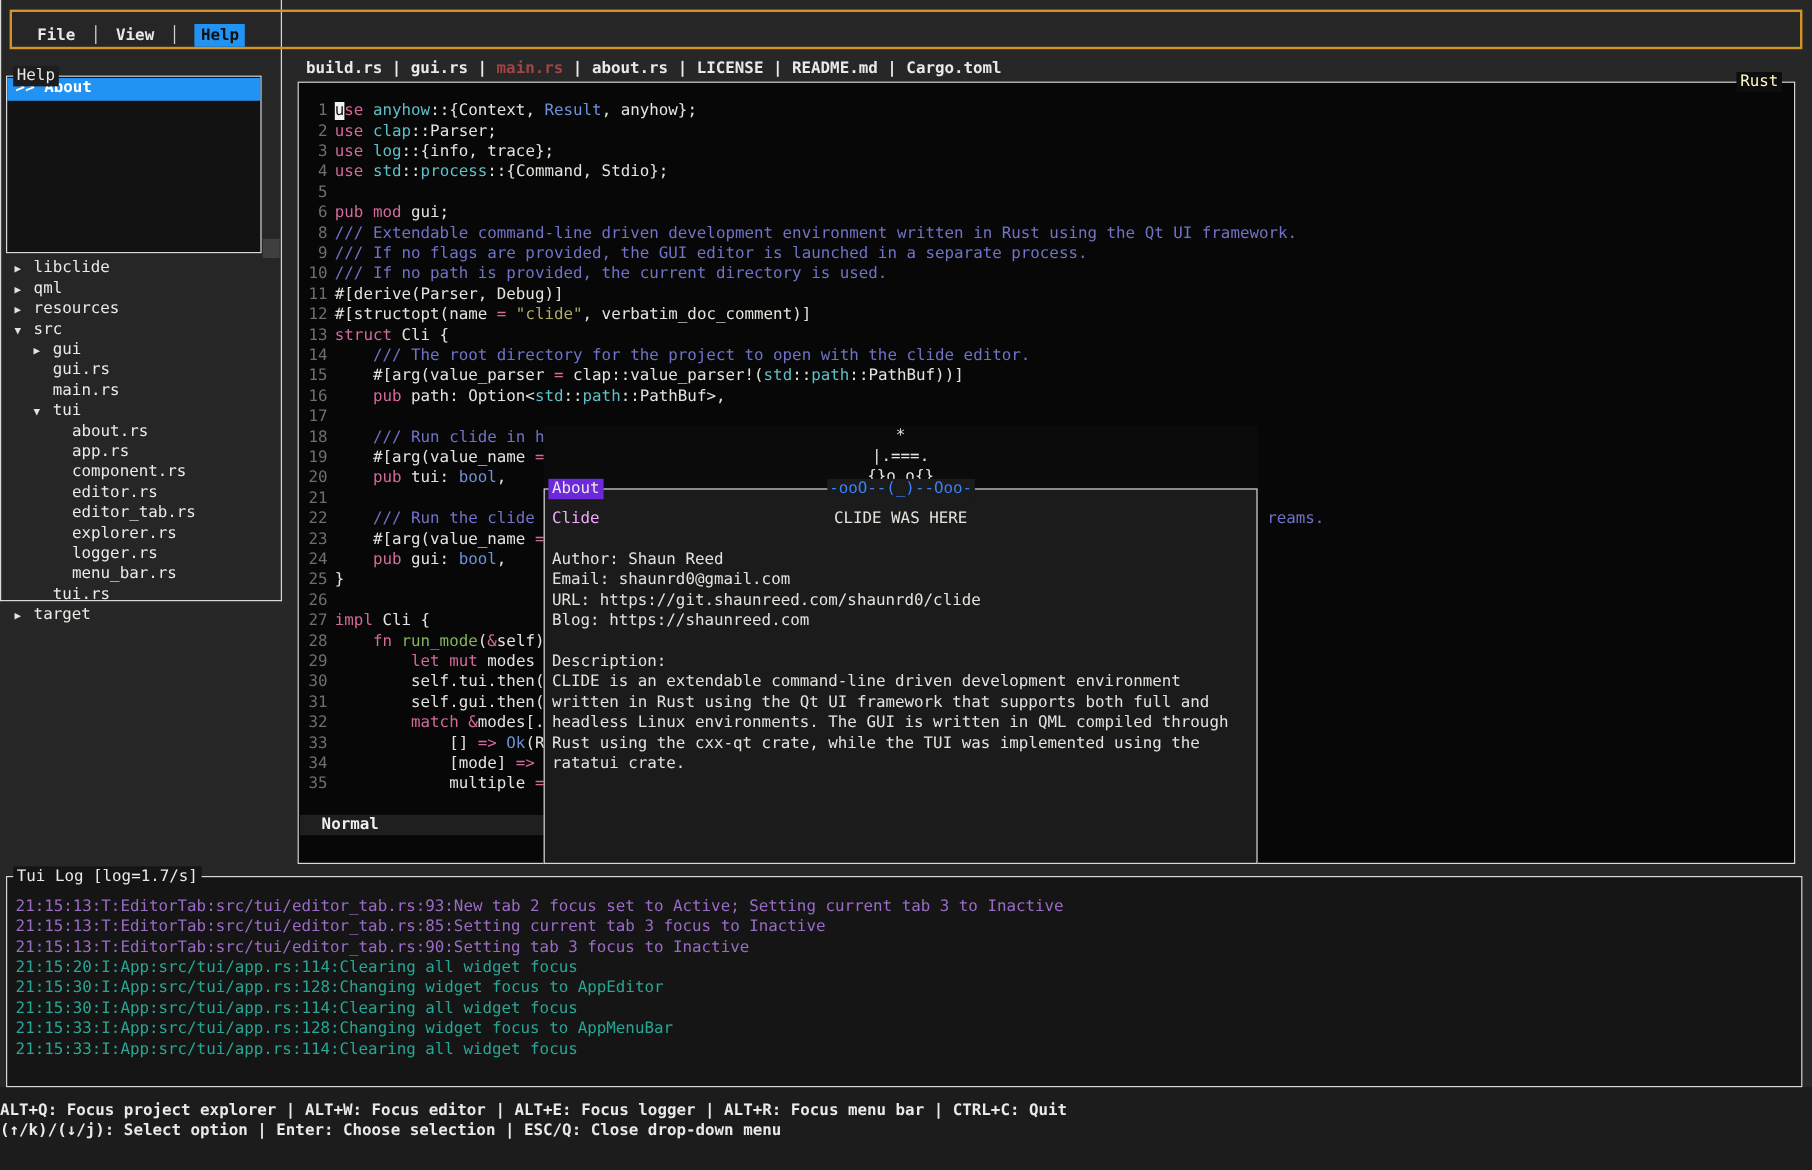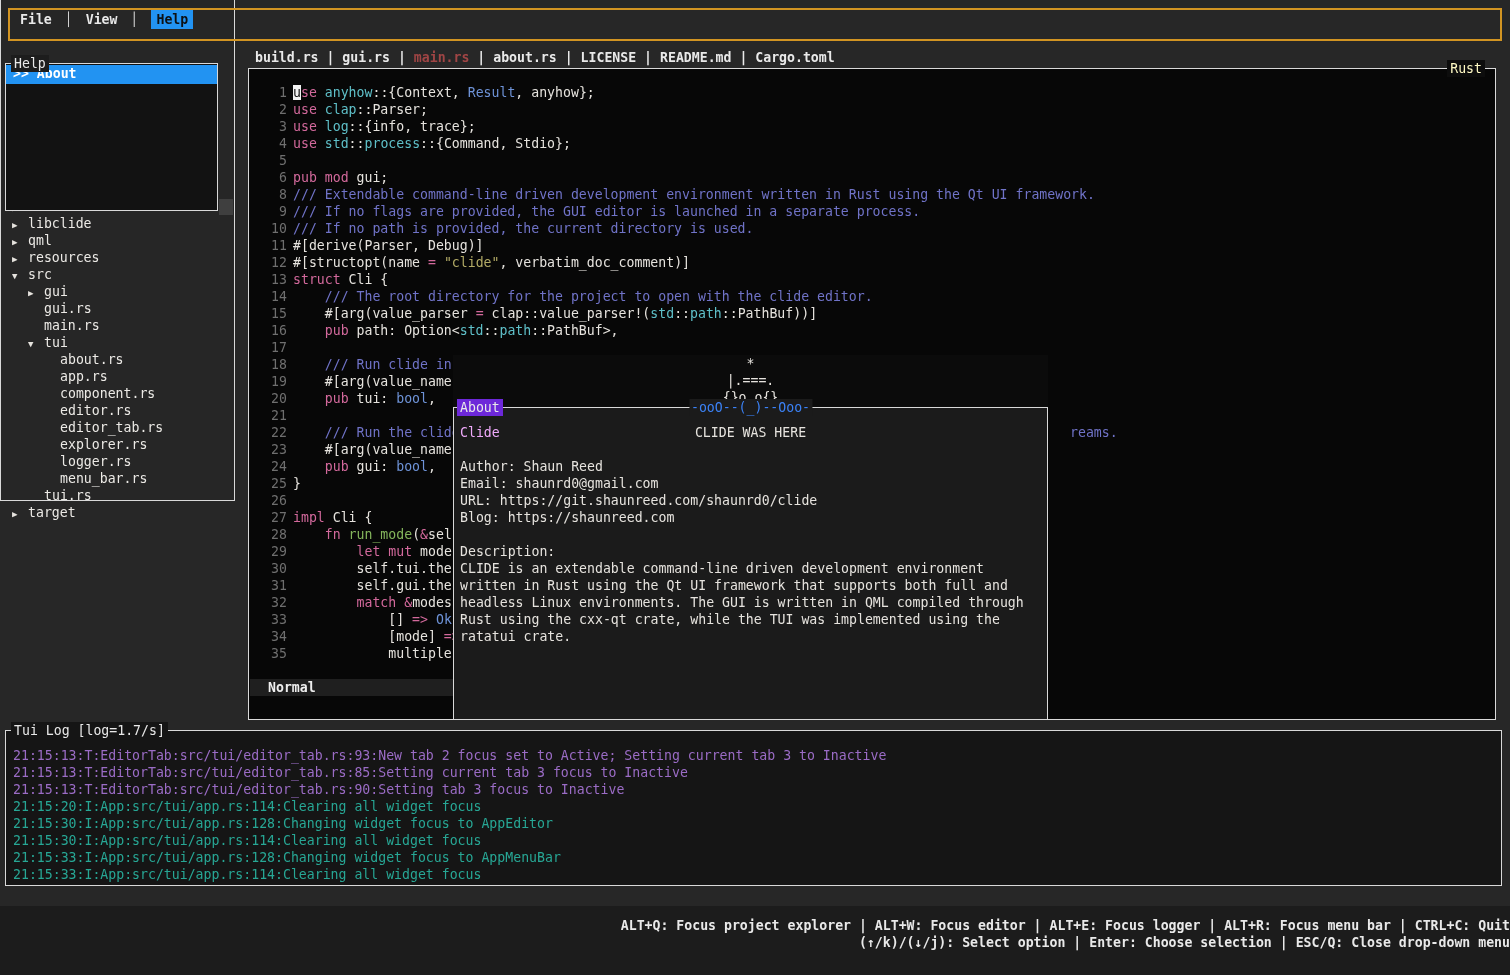--- a/index.html
+++ b/index.html
@@ -6,21 +6,21 @@
   html,body{width:1510px;height:975px}
   body{
     background:#272727;
     font-family:"DejaVu Sans Mono", "Liberation Mono", monospace;
     font-size:13.2px;line-height:17px;color:#e6e3de;
     position:relative;overflow:hidden;
   }
 
   
   .menu-bar{position:absolute;left:8px;top:8px;width:1494px;height:33px;
-    border:2px solid #d29422;display:flex;align-items:flex-start;gap:13px;padding-left:10px}
+    border:2px solid #d29422;display:flex;align-items:flex-end;gap:13px;padding-left:21px}
   .menu-item{font-weight:bold;color:#e9e9e9;white-space:pre}
   .menu-item.active{background:#2293f2;color:#0d1013;padding:1px 5px}
   .menu-sep{color:#d2d2d2}
 
   
   .tab-bar{position:absolute;left:255px;top:49px;height:17px;white-space:pre}
   .tab{font-weight:bold;color:#e9e9e9}
   .tab.active{color:#a04545}
   .tab-sep{font-weight:bold;color:#e9e9e9;white-space:pre}
 
@@ -40,21 +40,21 @@
     border:1px solid #d9d9d9;border-top:none;z-index:1}
   .explorer-items{position:absolute;left:0;top:164px;right:2px}
   .tree-row{height:17px;white-space:pre;color:#eceae6}
   .tree-arrow{display:inline-block;width:16px;font-size:9px;color:#e6e3de}
   .tree-label{color:#eceae6}
 
   
   .editor{left:248px;top:68px;width:1248px;height:652px;background:#070707;z-index:1}
   .lang-badge{position:absolute;top:-9px;right:10px;height:17px;padding:0 3px;
     background:#0d0d0d;color:#fef9c3;white-space:pre}
-  .code-lines{position:absolute;left:16px;top:15px;right:1px}
+  .code-lines{position:absolute;left:2px;top:15px;right:1px}
   .code-line{height:17px;white-space:pre;position:relative;padding-left:3px}
   .lnum{display:inline-block;width:19px;text-align:right;color:#6f6f6f}
   .lcode{padding-left:6px}
   .tok-plain{color:#e6e3de}
   .tok-kw{color:#d3699c}
   .tok-type{color:#5fc0c9}
   .tok-blue{color:#6e93d8}
   .tok-str{color:#b3ab66}
   .tok-comment{color:#7073c8}
   .tok-fn{color:#84b55c}
@@ -71,30 +71,30 @@
     background:#1b1b1b;border:1px solid #d9d9d9}
   .popup-box .panel-title{left:3px;background:#6d28d9}
   .popup-feet{position:absolute;top:-9px;left:50%;transform:translateX(-50%);
     height:17px;background:#1b1b1b;padding:0 2px;color:#3b82f6;white-space:pre}
   .popup-heading-left{position:absolute;left:6px;top:16px;white-space:pre;color:#f0abfc}
   .popup-heading-center{position:absolute;left:0;right:0;top:16px;text-align:center;white-space:pre;color:#e6e3de}
   .popup-rows{position:absolute;left:6px;top:50px;right:4px}
   .popup-row{height:17px;white-space:pre;color:#e6e3de}
 
   
-  .log-panel{left:5px;top:730px;width:1497px;height:156px;background:#151515;z-index:1}
+  .log-panel{left:5px;top:730px;width:1497px;height:176px;background:#151515;z-index:1}
   .log-panel .panel-title{left:5px;background:#151515}
   .log-lines{position:absolute;left:7px;top:16px;right:2px}
   .log-line{height:17px;white-space:pre}
   .log-line.trace{color:#9b6cc6}
   .log-line.info{color:#27a795}
 
   
   .footer{position:absolute;left:0;top:906px;width:1510px;height:69px;background:#1c1c1c}
-  .footer div{height:17px;text-align:right;font-weight:bold;color:#e9e9e9;white-space:pre}
+  .footer div{height:17px;text-align:left;font-weight:bold;color:#e9e9e9;white-space:pre}
   .footer .l1{margin-top:11px}
 </style>
 </head>
 <body>
 
 <div class="menu-bar">
   <span style="display:flex;align-items:center;gap:13px">
       <span class="menu-item">File</span>
       <span class="menu-sep">│</span>
       <span class="menu-item">View</span>

